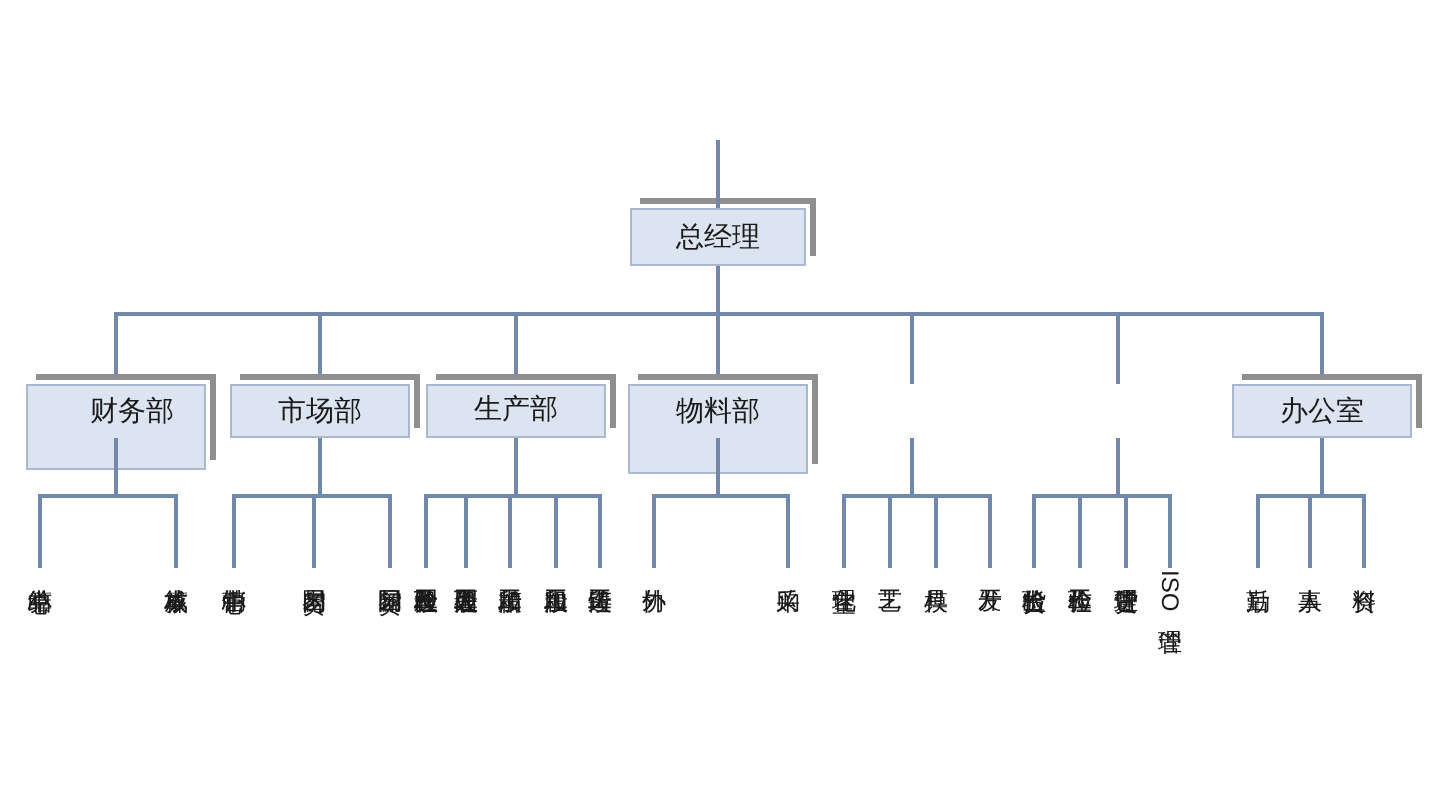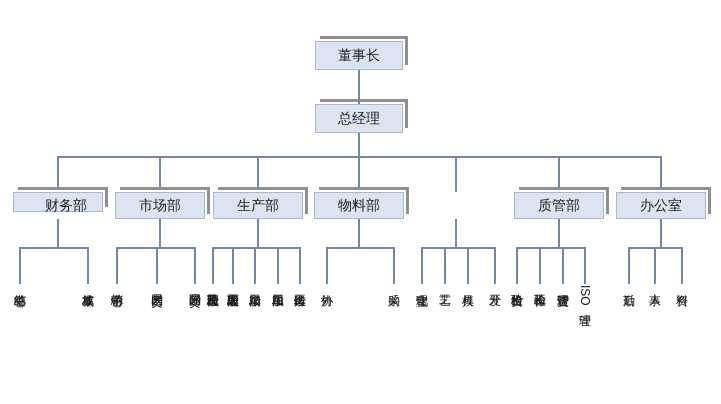--- a/index.html
+++ b/index.html
@@ -22,27 +22,26 @@
     position:absolute;width:14px;
     writing-mode:vertical-rl;text-orientation:mixed;
     font-size:12px;line-height:14px;letter-spacing:0;
     color:var(--text,#1a1a1a);white-space:nowrap;
   }
 </style>
 </head>
 <body>
 
 <div id="canvas" class="canvas" style="--bg: #ffffff; --box-fill: #dbe4f0; --box-border: #a9b8cf; --box-shadow: #8f8f8f; --connector: #7188aa; --text: #1a1a1a;">
-    <div class="node-box" style="left: 315px; top: 41px; width: 88px; height: 29px; line-height: 27px;">董事长</div>
     <div class="node-box" style="left: 315px; top: 104px; width: 88px; height: 29px; line-height: 27px; text-align: center;">总经理</div>
     <div class="line" style="left: 358px; top: 70px; width: 2px; height: 34px;"></div>
     <div class="line" style="left: 358px; top: 133px; width: 2px; height: 24px;"></div>
     <div class="line" style="left: 57px; top: 156px; width: 605px; height: 2px;"></div>
     <div class="line" style="left: 57px; top: 157px; width: 2px; height: 35px;"></div>
-    <div class="node-box" style="left: 13px; top: 192px; width: 90px; height: 20px; line-height: 25px; padding-left: 16px;">财务部</div>
+    <div class="node-box" style="left: 13px; top: 192px; width: 90px; height: 43px; line-height: 25px; padding-left: 16px;">财务部</div>
     <div class="line" style="left: 57px; top: 219px; width: 2px; height: 29px;"></div>
     <div class="line" style="left: 19px; top: 247px; width: 70px; height: 2px;"></div>
     <div class="line" style="left: 19px; top: 248px; width: 2px; height: 36px;"></div>
     <div class="leaf-label" style="left: 13px; top: 285px;">结算中心</div>
     <div class="line" style="left: 87px; top: 248px; width: 2px; height: 36px;"></div>
     <div class="leaf-label" style="left: 81px; top: 285px;">成本核算</div>
     <div class="line" style="left: 159px; top: 157px; width: 2px; height: 35px;"></div>
     <div class="node-box" style="left: 115px; top: 192px; width: 90px; height: 27px; line-height: 25px; text-align: center;">市场部</div>
     <div class="line" style="left: 159px; top: 219px; width: 2px; height: 29px;"></div>
     <div class="line" style="left: 116px; top: 247px; width: 80px; height: 2px;"></div>
@@ -60,40 +59,39 @@
     <div class="leaf-label" style="left: 206px; top: 285px;">检验及理工段</div>
     <div class="line" style="left: 232px; top: 248px; width: 2px; height: 36px;"></div>
     <div class="leaf-label" style="left: 226px; top: 285px;">表面处理工段</div>
     <div class="line" style="left: 254px; top: 248px; width: 2px; height: 36px;"></div>
     <div class="leaf-label" style="left: 248px; top: 285px;">精加工段</div>
     <div class="line" style="left: 277px; top: 248px; width: 2px; height: 36px;"></div>
     <div class="leaf-label" style="left: 271px; top: 285px;">粗加工段</div>
     <div class="line" style="left: 299px; top: 248px; width: 2px; height: 36px;"></div>
     <div class="leaf-label" style="left: 293px; top: 285px;">铸造工段</div>
     <div class="line" style="left: 358px; top: 157px; width: 2px; height: 35px;"></div>
-    <div class="node-box" style="left: 314px; top: 192px; width: 90px; height: 27px; line-height: 25px;">物料部</div>
+    <div class="node-box" style="left: 314px; top: 192px; width: 90px; height: 45px; line-height: 25px;">物料部</div>
     <div class="line" style="left: 358px; top: 219px; width: 2px; height: 29px;"></div>
     <div class="line" style="left: 326px; top: 247px; width: 69px; height: 2px;"></div>
     <div class="line" style="left: 326px; top: 248px; width: 2px; height: 36px;"></div>
     <div class="leaf-label" style="left: 320px; top: 285px;">外协</div>
     <div class="line" style="left: 393px; top: 248px; width: 2px; height: 36px;"></div>
     <div class="leaf-label" style="left: 387px; top: 285px;">采购</div>
     <div class="line" style="left: 455px; top: 157px; width: 2px; height: 35px;"></div>
     <div class="line" style="left: 455px; top: 219px; width: 2px; height: 29px;"></div>
     <div class="line" style="left: 421px; top: 247px; width: 75px; height: 2px;"></div>
     <div class="line" style="left: 421px; top: 248px; width: 2px; height: 36px;"></div>
     <div class="leaf-label" style="left: 415px; top: 285px;">理化室</div>
     <div class="line" style="left: 444px; top: 248px; width: 2px; height: 36px;"></div>
     <div class="leaf-label" style="left: 438px; top: 285px;">工艺</div>
     <div class="line" style="left: 467px; top: 248px; width: 2px; height: 36px;"></div>
     <div class="leaf-label" style="left: 461px; top: 285px;">模具</div>
     <div class="line" style="left: 494px; top: 248px; width: 2px; height: 36px;"></div>
     <div class="leaf-label" style="left: 488px; top: 285px;">开发</div>
     <div class="line" style="left: 558px; top: 157px; width: 2px; height: 35px;"></div>
-    <div class="node-box" style="left: 514px; top: 192px; width: 90px; height: 27px; line-height: 25px;">质管部</div>
     <div class="line" style="left: 558px; top: 219px; width: 2px; height: 29px;"></div>
     <div class="line" style="left: 516px; top: 247px; width: 70px; height: 2px;"></div>
     <div class="line" style="left: 516px; top: 248px; width: 2px; height: 36px;"></div>
     <div class="leaf-label" style="left: 510px; top: 285px;">出货检验</div>
     <div class="line" style="left: 539px; top: 248px; width: 2px; height: 36px;"></div>
     <div class="leaf-label" style="left: 533px; top: 285px;">工作检验</div>
     <div class="line" style="left: 562px; top: 248px; width: 2px; height: 36px;"></div>
     <div class="leaf-label" style="left: 556px; top: 285px;">进货管理</div>
     <div class="line" style="left: 584px; top: 248px; width: 2px; height: 36px;"></div>
     <div class="leaf-label" style="left: 578px; top: 285px;">ISO管理</div>

